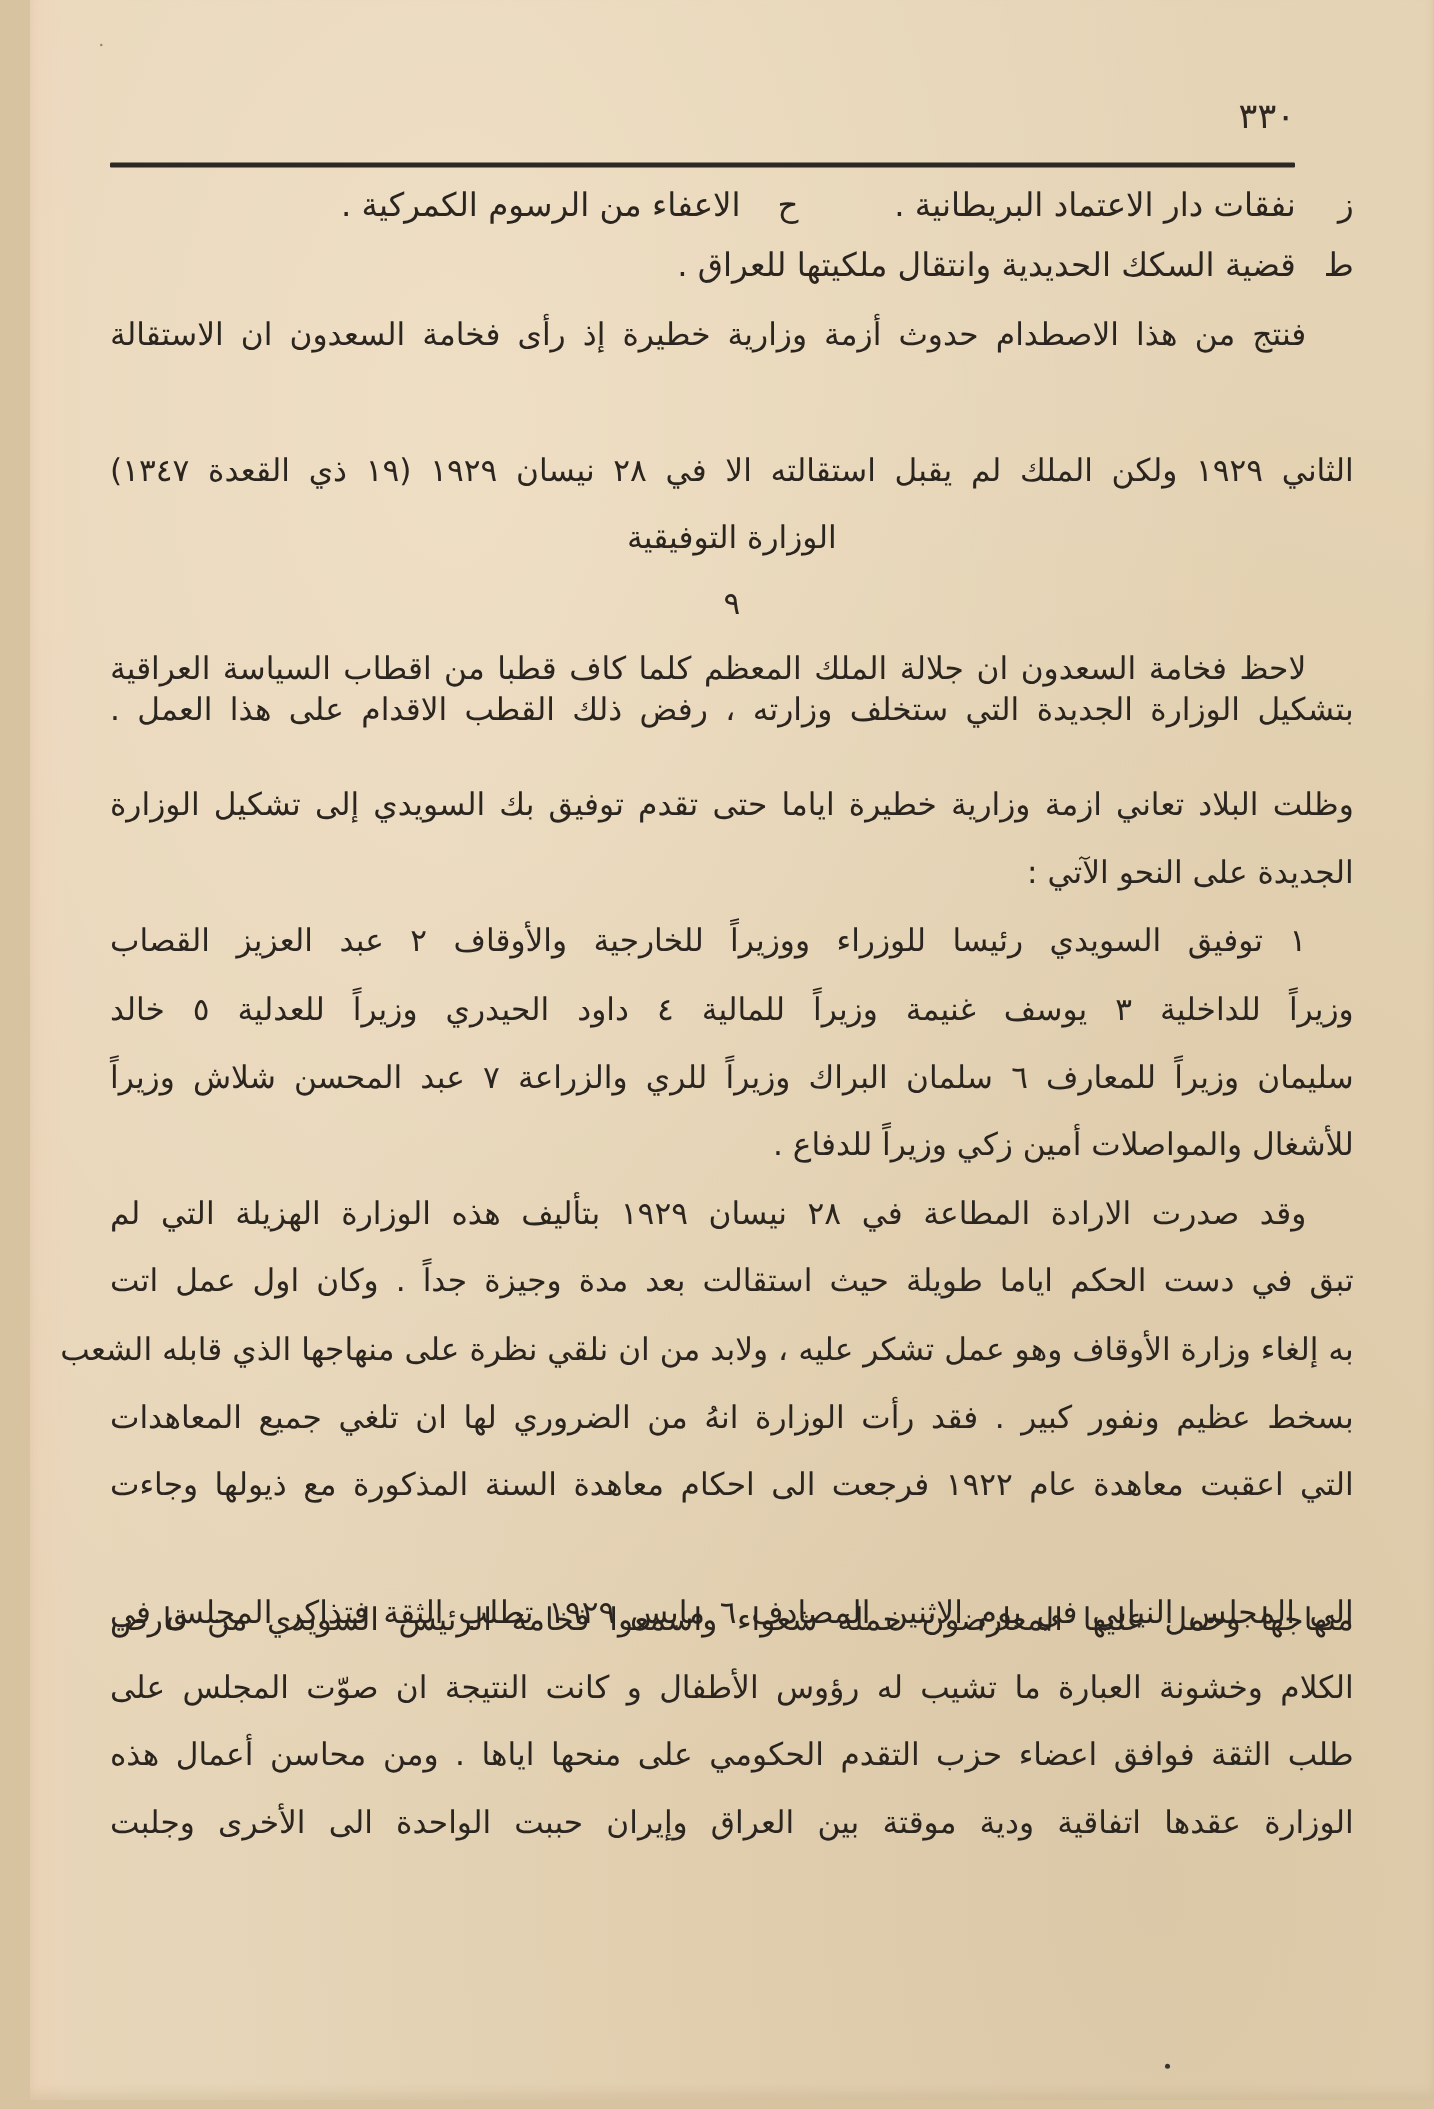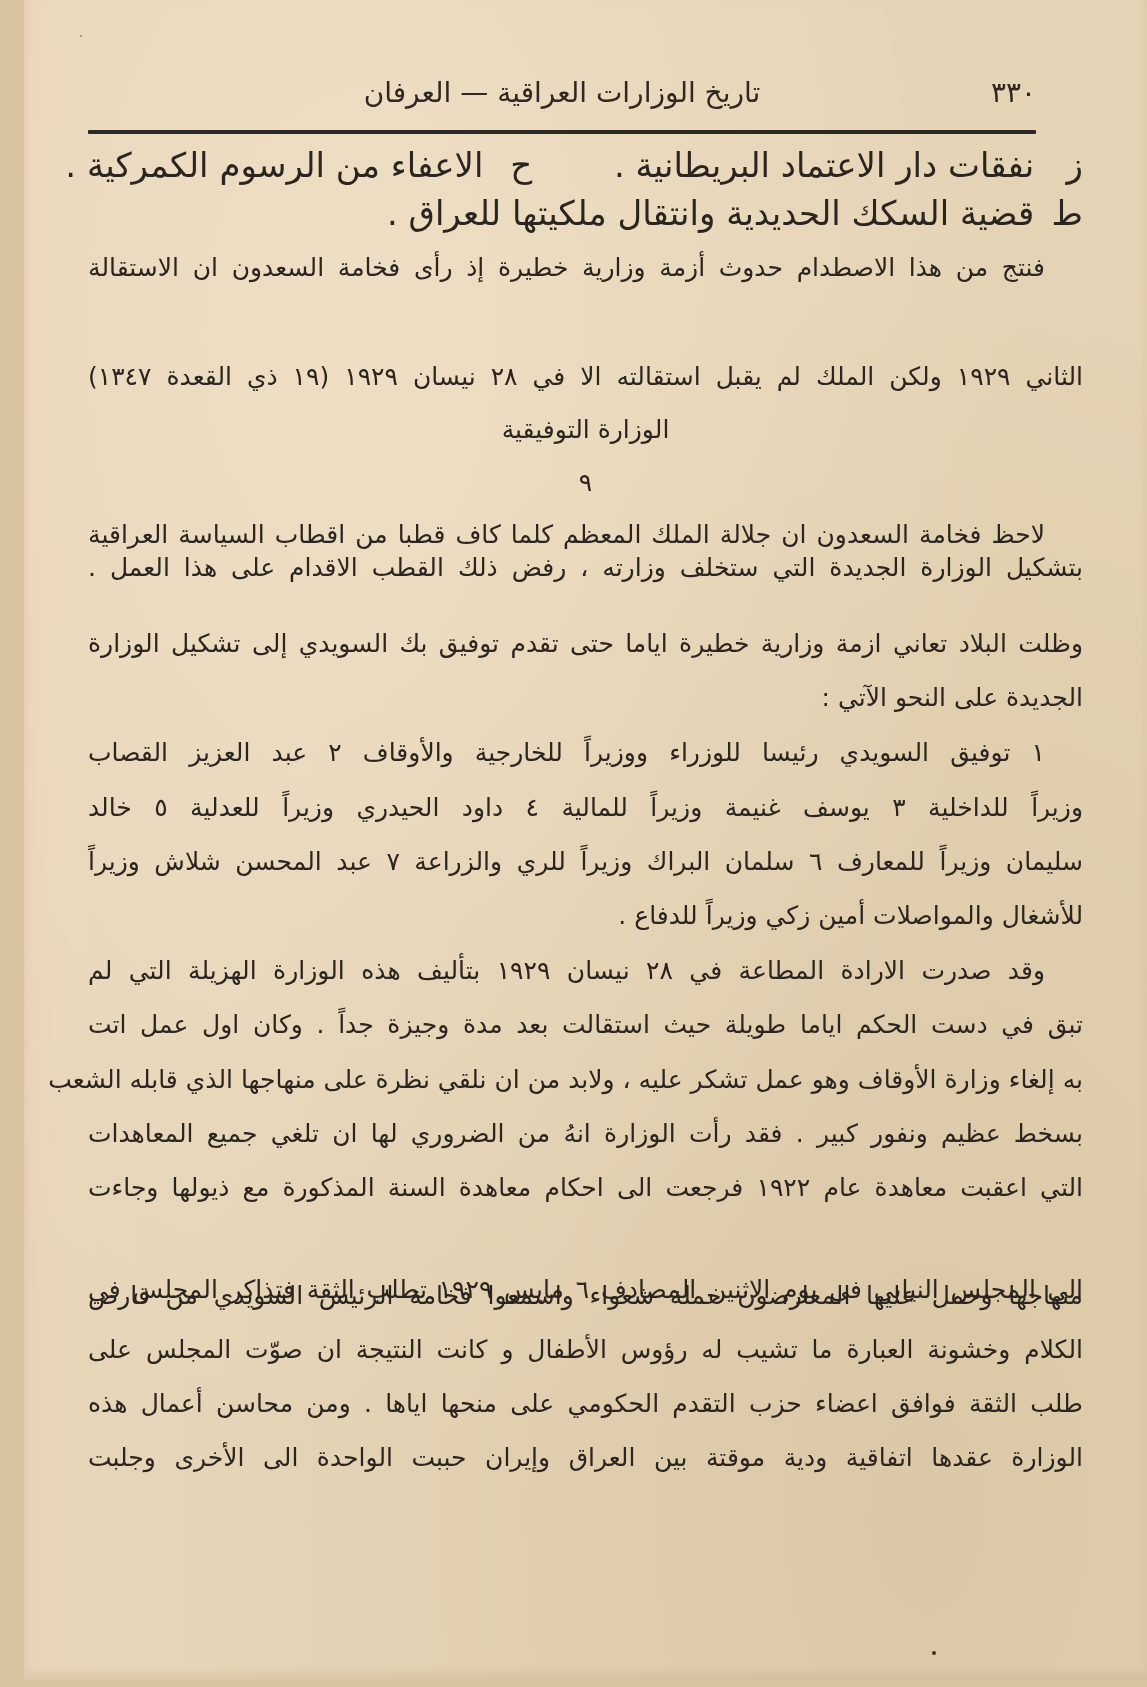--- a/index.html
+++ b/index.html
@@ -85,21 +85,21 @@
     }
     .line .indent {
       display: inline-block;
       width: 38px;
     }
     .list-row {
       position: absolute;
       left: 64px;
       right: 64px;
       direction: rtl;
-      font-size: 34px;
+      font-size: 26px;
       line-height: 40px;
       height: 40px;
       color: #2b2520;
       white-space: nowrap;
     }
     .list-row .letter {
       display: inline-block;
       width: 38px;
       text-align: right;
     }
@@ -115,21 +115,20 @@
       background: #3a332c;
     }
   </style>
 </head>
 <body>
 
 <div class="page">
 
   <div class="running-head">
     <span class="page-number">٣٣٠</span>
-    <span class="book-title">تاريخ الوزارات العراقية — العرفان</span>
   </div>
   <div class="header-rule"></div>
 
   <div class="list-row" style="top:145px;">
     <span class="letter">ز</span>
     <span>نفقات دار الاعتماد البريطانية .</span>
     <span class="gap"></span>
     <span class="letter">ح</span>
     <span>الاعفاء من الرسوم الكمركية .</span>
   </div>

